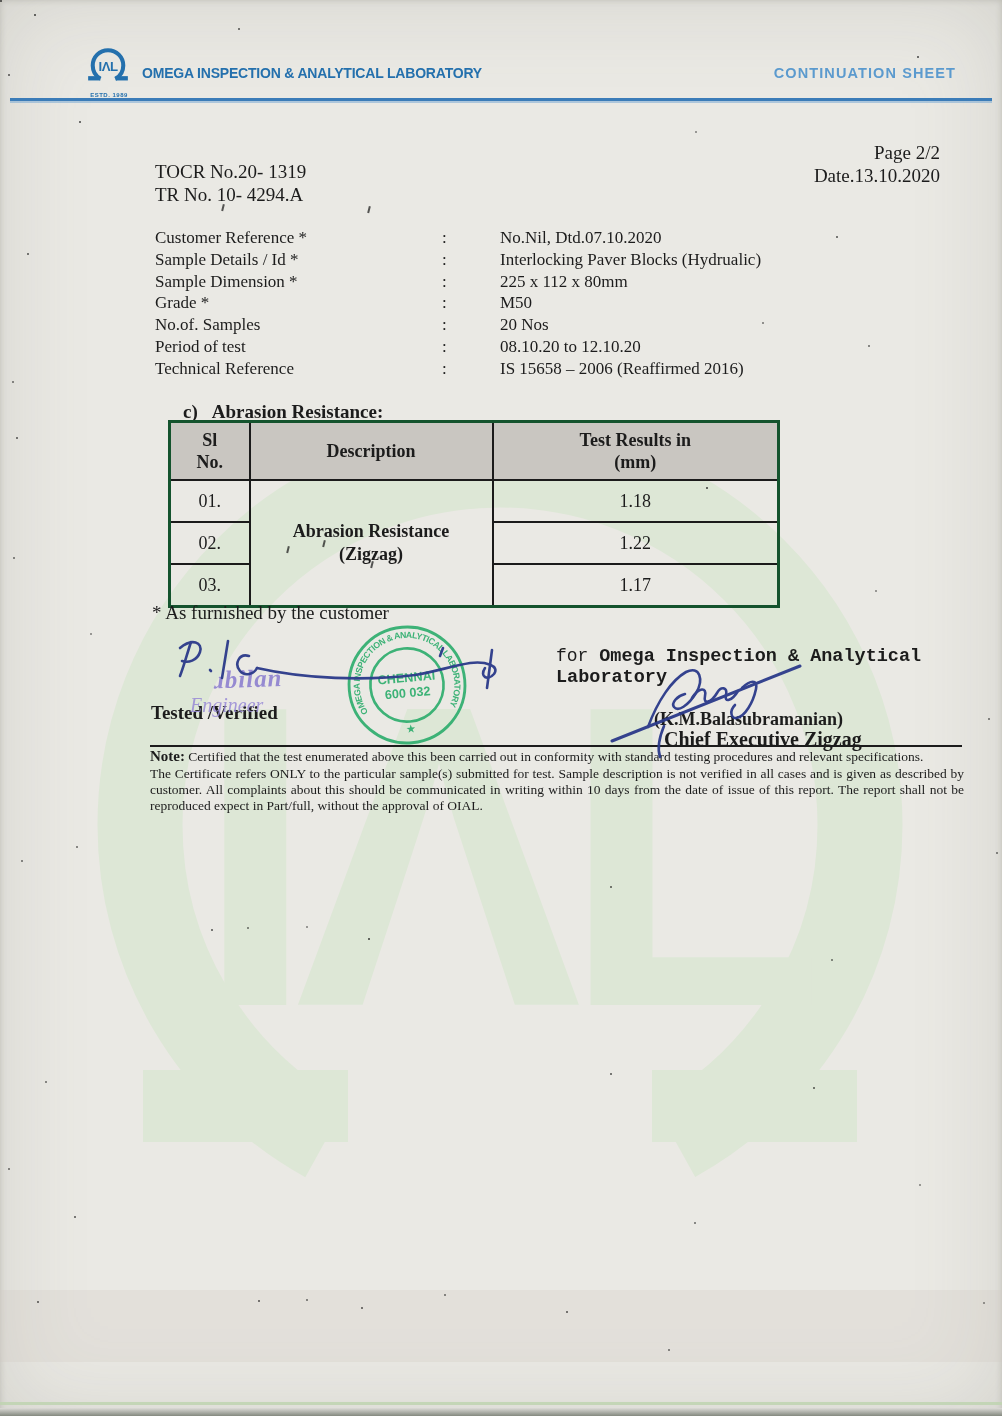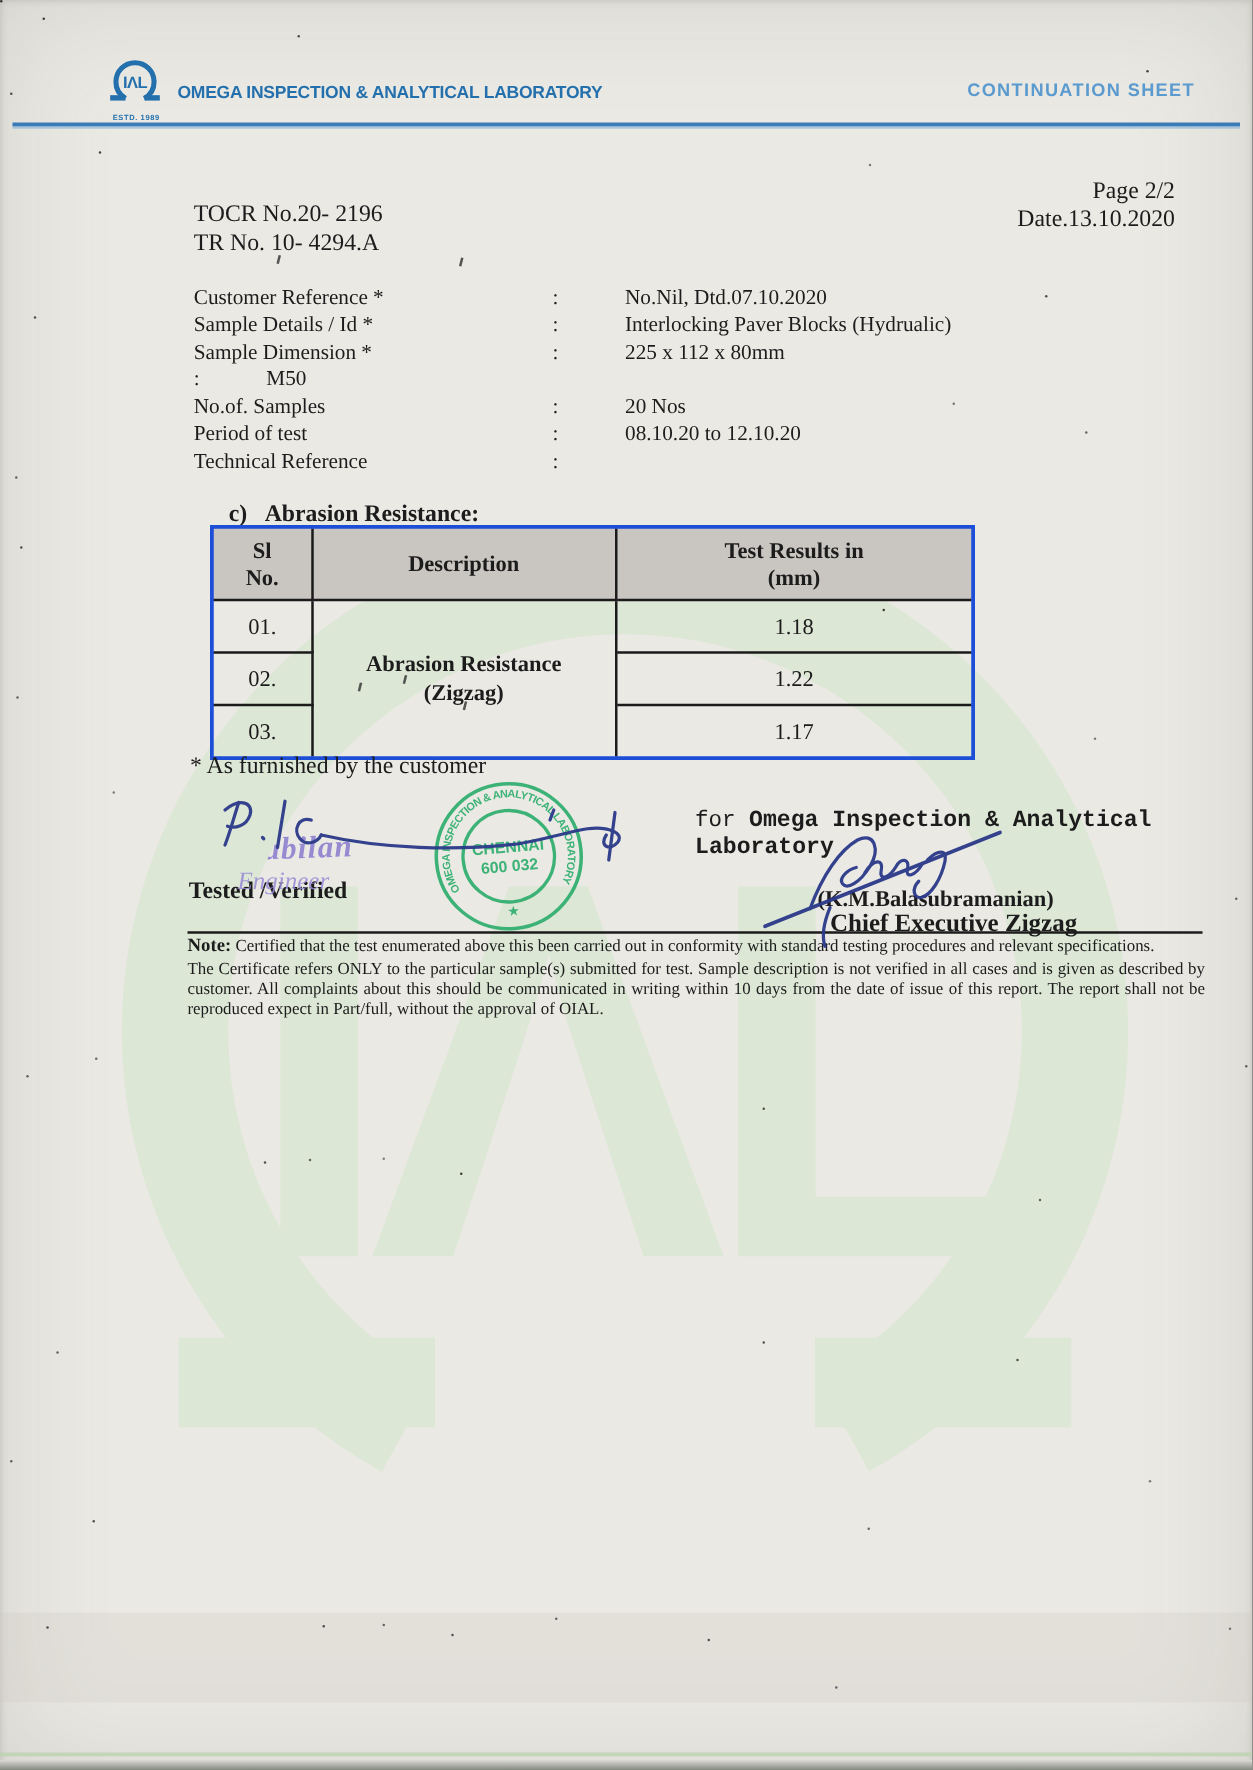--- a/index.html
+++ b/index.html
@@ -28,21 +28,21 @@
   .dlabel{width:287px;flex:0 0 287px;}
   .dcolon{width:58px;flex:0 0 58px;}
   .dvalue{flex:1;}
   
   .heading{left:183px;top:401px;font-size:19px;font-weight:700;}
   .heading .hidx{margin-right:14px;}
   .heading .htitle{text-decoration:underline;text-underline-offset:3px;}
   table.results{left:168px;top:420px;position:absolute;border-collapse:collapse;table-layout:fixed;
        width:609px;background:transparent;font-size:18px;}
   table.results th, table.results td{border:2px solid #1b1b1b;text-align:center;vertical-align:middle;padding:0;}
-  table.results{border:3px solid #1d4ed8;}
+  table.results{border:3px solid #14532d;}
   table.results th{background:#c9c6c1;font-weight:700;height:56px;line-height:22px;}
   table.results td{height:40px;}
   .desc-cell{font-weight:700;line-height:23px;}
   
   .footnote{left:152px;top:602px;font-size:19px;}
   
   .stamp-name{left:166px;top:666px;font-size:25px;font-style:italic;font-weight:700;
       color:#8d80d0;transform:rotate(-2deg);letter-spacing:1px;opacity:.9;}
   .stamp-title{left:190px;top:694px;font-size:20px;font-style:italic;color:#988ad6;opacity:.85;z-index:4;}
   .tested{left:151px;top:702px;font-size:19px;font-weight:700;z-index:3;}
@@ -102,21 +102,21 @@
     <rect x="16" y="63" width="24" height="8.5" fill="#2470ad"></rect>
     <rect x="70" y="63" width="24" height="8.5" fill="#2470ad"></rect>
     <text x="55" y="52" text-anchor="middle" font-family="Liberation Sans, sans-serif" font-weight="bold" font-size="26" letter-spacing="-1" fill="#2470ad">IΛL</text>
   </svg>
   <div class="abs estd content">ESTD. 1989</div>
   <div class="abs brand content">OMEGA INSPECTION &amp; ANALYTICAL LABORATORY</div>
   <div class="abs contsheet content">CONTINUATION SHEET</div>
   <div class="abs hrule content"></div>
 
   <div class="abs meta-left content">
-    <div>TOCR No.20- 2196</div>
+    <div>TOCR No.20- 1319</div>
     <div>TR No. 10- 4294.A</div>
   </div>
   <div class="abs meta-right content">
     <div>Page 2/2</div>
     <div>Date.13.10.2020</div>
   </div>
 
   <div class="abs details content">
     <div class="drow">
       <span class="dlabel">Customer Reference *</span>
@@ -127,36 +127,38 @@
       <span class="dlabel">Sample Details / Id *</span>
       <span class="dcolon">:</span>
       <span class="dvalue">Interlocking Paver Blocks (Hydrualic)</span>
     </div>
     <div class="drow">
       <span class="dlabel">Sample Dimension *</span>
       <span class="dcolon">:</span>
       <span class="dvalue">225 x 112 x 80mm</span>
     </div>
     <div class="drow">
+      <span class="dlabel">Grade *</span>
       <span class="dcolon">:</span>
       <span class="dvalue">M50</span>
     </div>
     <div class="drow">
       <span class="dlabel">No.of. Samples</span>
       <span class="dcolon">:</span>
       <span class="dvalue">20 Nos</span>
     </div>
     <div class="drow">
       <span class="dlabel">Period of test</span>
       <span class="dcolon">:</span>
       <span class="dvalue">08.10.20 to 12.10.20</span>
     </div>
     <div class="drow">
       <span class="dlabel">Technical Reference</span>
       <span class="dcolon">:</span>
+      <span class="dvalue">IS 15658 – 2006 (Reaffirmed 2016)</span>
     </div>
   </div>
 
   <div class="abs heading content">
     <span class="hidx">c)</span><span class="htitle">Abrasion Resistance:</span>
   </div>
 
   <table class="results content">
     <colgroup>
         <col style="width:80px">

